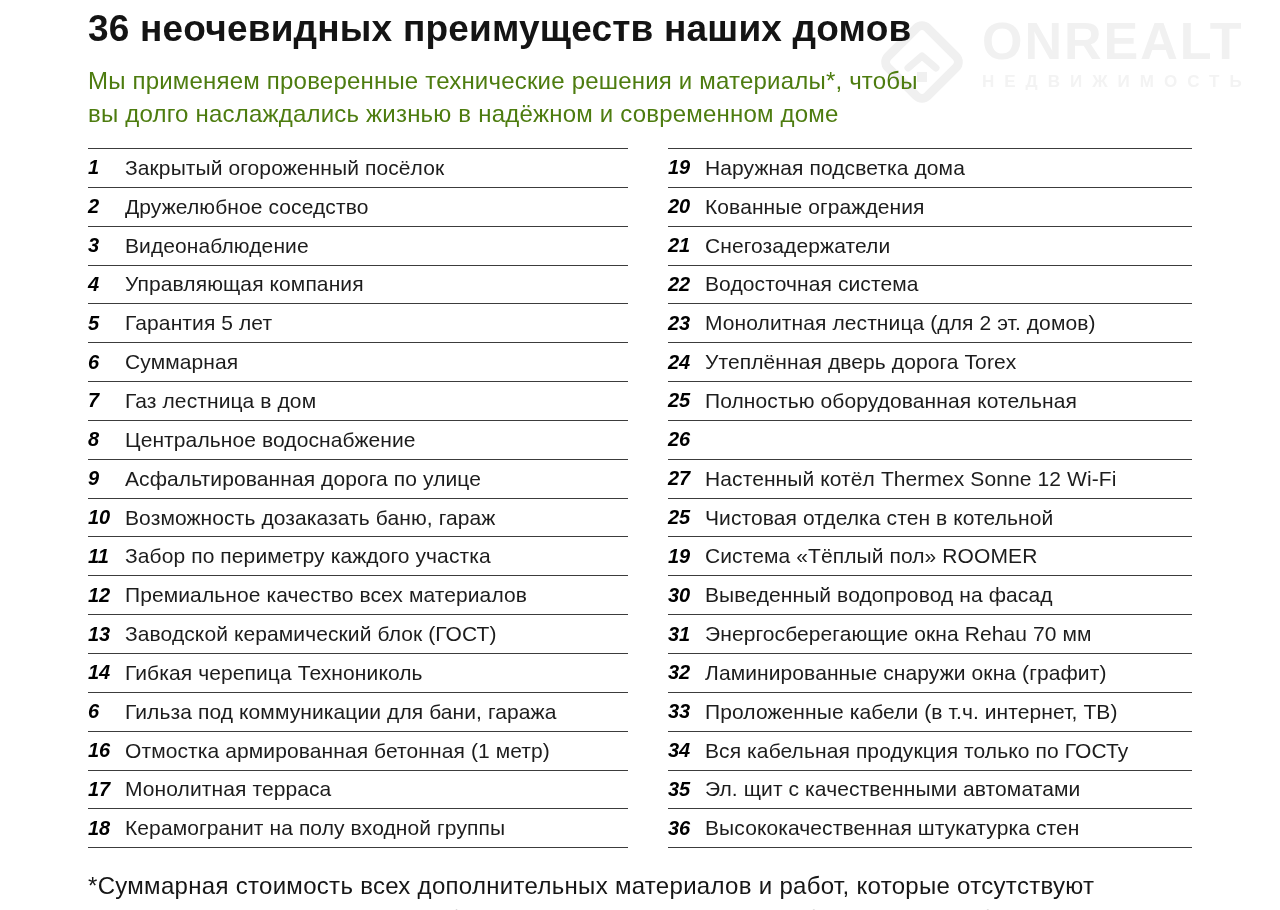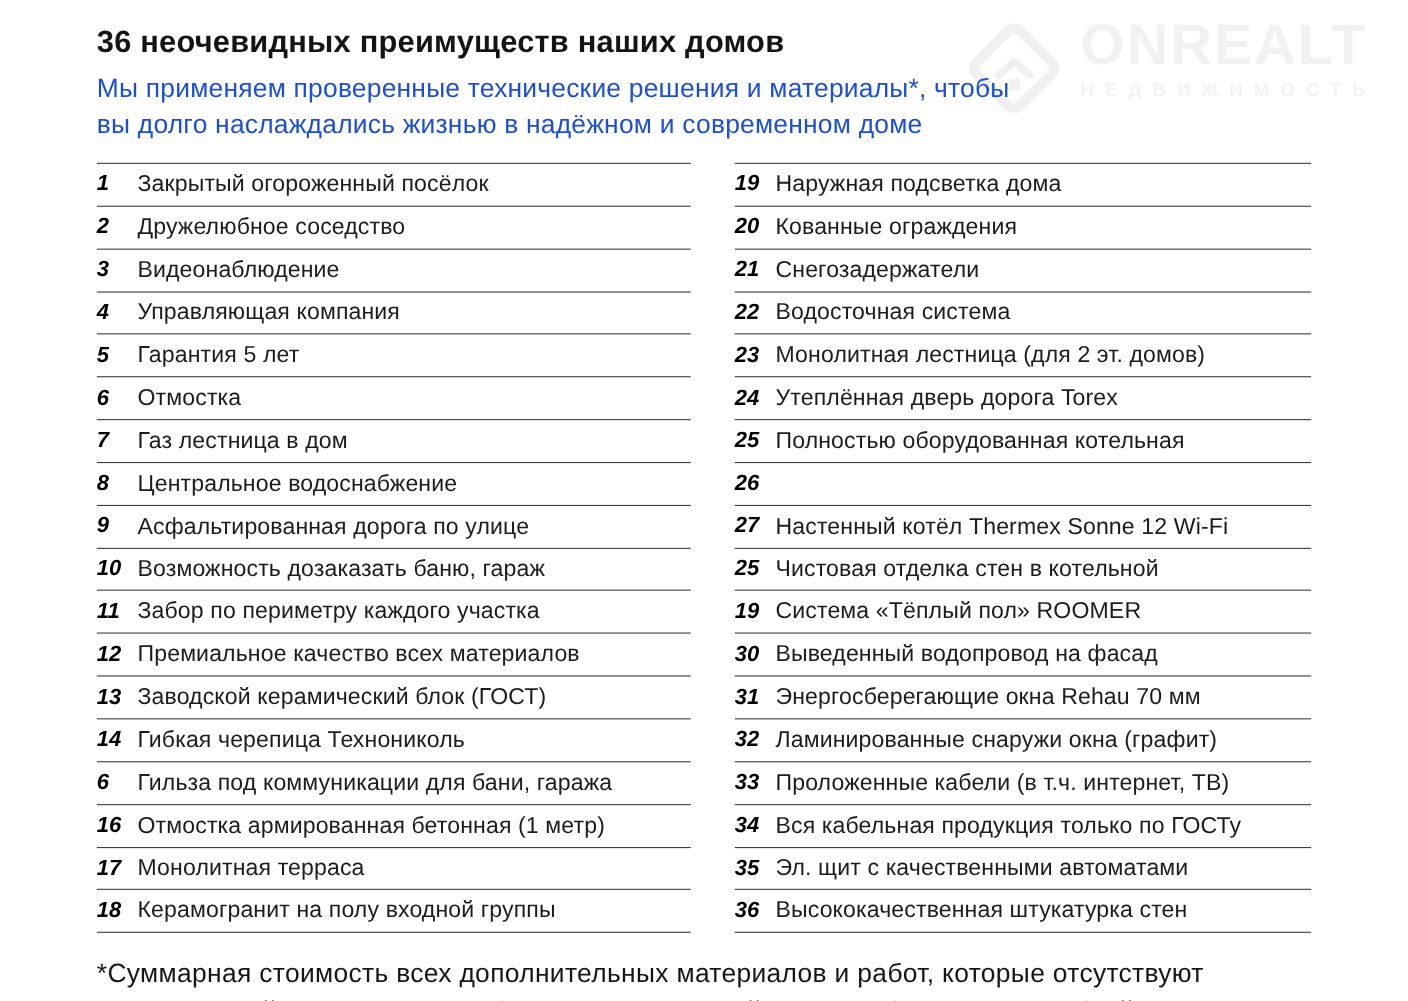--- a/index.html
+++ b/index.html
@@ -10,37 +10,37 @@
     background: #ffffff;
     overflow: hidden;
     font-family: "Liberation Sans", "DejaVu Sans", sans-serif;
     color: #1c1c1c;
   }
 
   
   .title {
     position: absolute;
     left: 88px;
-    top: 22px;
+    top: 8px;
     margin: 0;
-    font-size: 28px;
+    font-size: 37px;
     font-weight: 800;
     letter-spacing: 0.2px;
     color: #141414;
     z-index: 2;
   }
   .subtitle {
     position: absolute;
     left: 88px;
     top: 64px;
     margin: 0;
     font-size: 24px;
     line-height: 33px;
     font-weight: 400;
-    color: #1d4ed8;
+    color: #4d7c0f;
     letter-spacing: 0.2px;
     z-index: 2;
   }
 
   
   .watermark {
     position: absolute;
     left: 872px;
     top: 12px;
     display: flex;
@@ -160,21 +160,21 @@
         <li class="row">
           <span class="num">4</span>
           <span class="label">Управляющая компания</span>
         </li>
         <li class="row">
           <span class="num">5</span>
           <span class="label">Гарантия 5 лет</span>
         </li>
         <li class="row">
           <span class="num">6</span>
-          <span class="label">Отмостка</span>
+          <span class="label">Суммарная</span>
         </li>
         <li class="row">
           <span class="num">7</span>
           <span class="label">Газ лестница в дом</span>
         </li>
         <li class="row">
           <span class="num">8</span>
           <span class="label">Центральное водоснабжение</span>
         </li>
         <li class="row">

